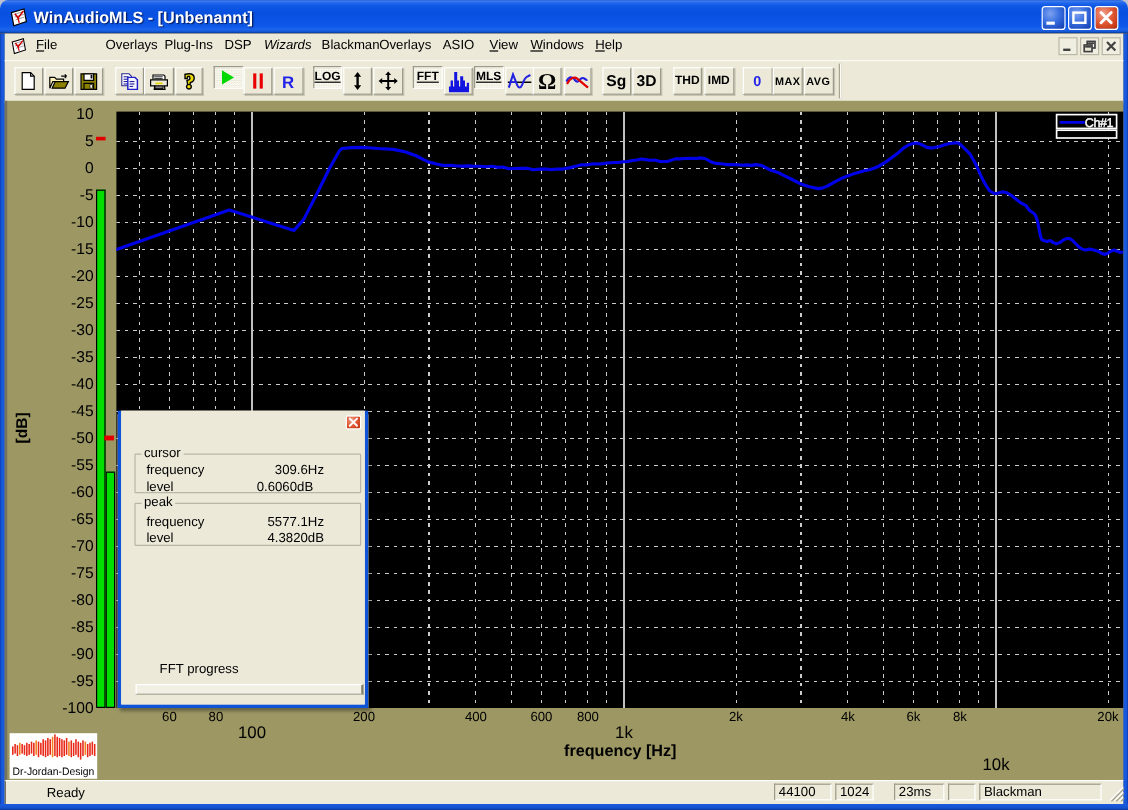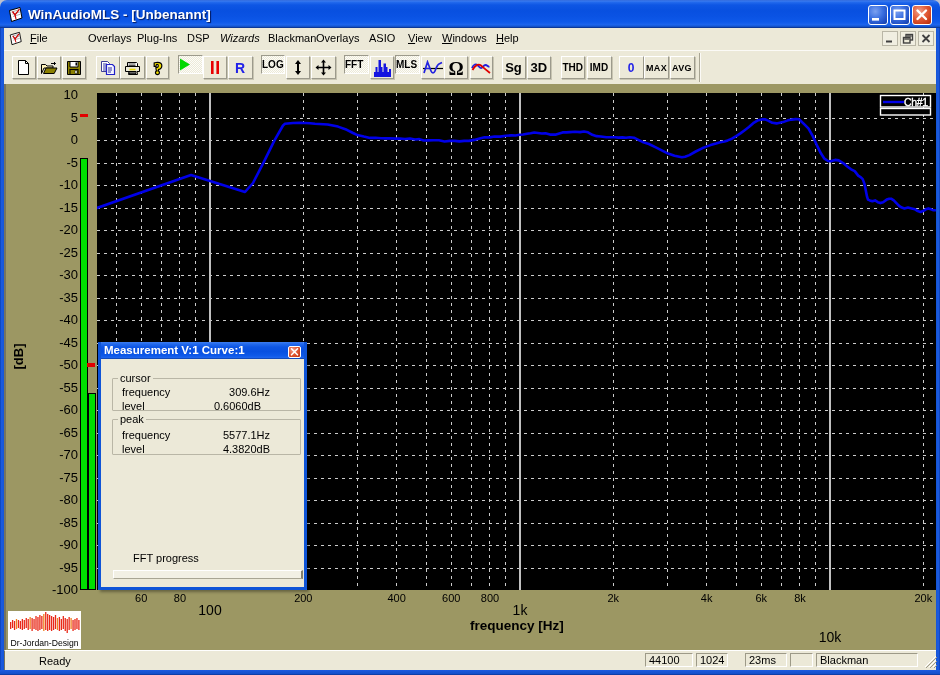--- a/index.html
+++ b/index.html
@@ -28,21 +28,21 @@
 
 #toolbar{left:4px;top:50px;width:932px;height:34px;background:#ECE9D8;border-top:1px solid #FBFAF6;border-bottom:1px solid #8A8872;}
 .tb{top:56px;height:23px;background:#ECE9D8;box-sizing:border-box;
   border-top:1px solid #FFFFFF;border-left:1px solid #FFFFFF;
   border-right:1px solid #9C9A8C;border-bottom:1px solid #9C9A8C;
   box-shadow:1px 1px 0 #C8C5B2;
   display:flex;align-items:center;justify-content:center;}
 .tbp{top:55px;height:19px;background:conic-gradient(#FDFDF9 25%,#ECE9D8 0 50%,#FDFDF9 0 75%,#ECE9D8 0) 0 0/2px 2px;box-sizing:border-box;
   border-top:1px solid #9C9A8C;border-left:1px solid #9C9A8C;
   border-right:1px solid #FFFFFF;border-bottom:1px solid #FFFFFF;
-  display:flex;align-items:center;justify-content:flex-start;}
+  display:flex;align-items:center;justify-content:center;text-decoration:underline;}
 .tt{font-weight:bold;font-size:10px;font-family:"Liberation Sans",sans-serif;color:#000;}
 
 #client{left:4px;top:84px;width:932px;height:567px;background:#9C9763;border-left:2px solid #75735F;box-sizing:border-box;}
 .ylab{width:35px;text-align:right;color:#000;font-size:13px;}
 .xs{font-size:11px;color:#000;text-align:center;}
 .xl{font-size:14px;color:#000;text-align:center;}
 #dblabel{left:5px;top:349px;transform:rotate(-90deg);transform-origin:center;
   font-weight:bold;font-size:13px;}
 #freqlabel{left:470px;top:618px;font-weight:bold;font-size:13.5px;}
 .meter{background:#00DE00;border:1px solid #000;box-sizing:border-box;}
@@ -421,23 +421,20 @@
 <div class="abs sfield" style="left:696px;width:32px;text-align:center;">1024</div>
 <div class="abs sfield" style="left:745px;width:42px;">23ms</div>
 <div class="abs sfield" style="left:790px;width:23px;"></div>
 <div class="abs sfield" style="left:816px;width:102px;">Blackman</div>
 <div class="abs" style="left:924px;top:655px;width:13px;height:13px;"><svg width="13" height="13" viewBox="0 0 13 13">
 <path d="M12 1 L1 12 M12 5 L5 12 M12 9 L9 12" stroke="#fff" stroke-width="1"></path>
 <path d="M13 2 L2 13 M13 6 L6 13 M13 10 L10 13" stroke="#9D9A88" stroke-width="1"></path>
 </svg></div>
 
 <div class="abs" id="dlg">
-  <div class="abs" id="dlgtitle">
-      <span style="position:absolute;left:6px;top:2px;">Measurement V:1 Curve:1</span>
-    </div>
   <div class="abs" id="dlgclose"><svg width="11" height="10" viewBox="0 0 11 10">
         <path d="M2.5 1.8 L8.5 7.8 M8.5 1.8 L2.5 7.8" stroke="#fff" stroke-width="1.6" stroke-linecap="round"></path>
       </svg></div>
   <div class="abs" id="dlgborder"></div>
   <div class="abs grp" style="left:14px;top:36px;width:189px;height:33px;"></div>
   <div class="abs grplab" style="left:20px;top:30px;">cursor</div>
   <div class="abs drow" style="left:24px;top:44px;">frequency</div>
   <div class="abs drow dval" style="left:100px;top:44px;width:72px;">309.6Hz</div>
   <div class="abs drow" style="left:24px;top:58px;">level</div>
   <div class="abs drow dval" style="left:91px;top:58px;width:72px;">0.6060dB</div>

